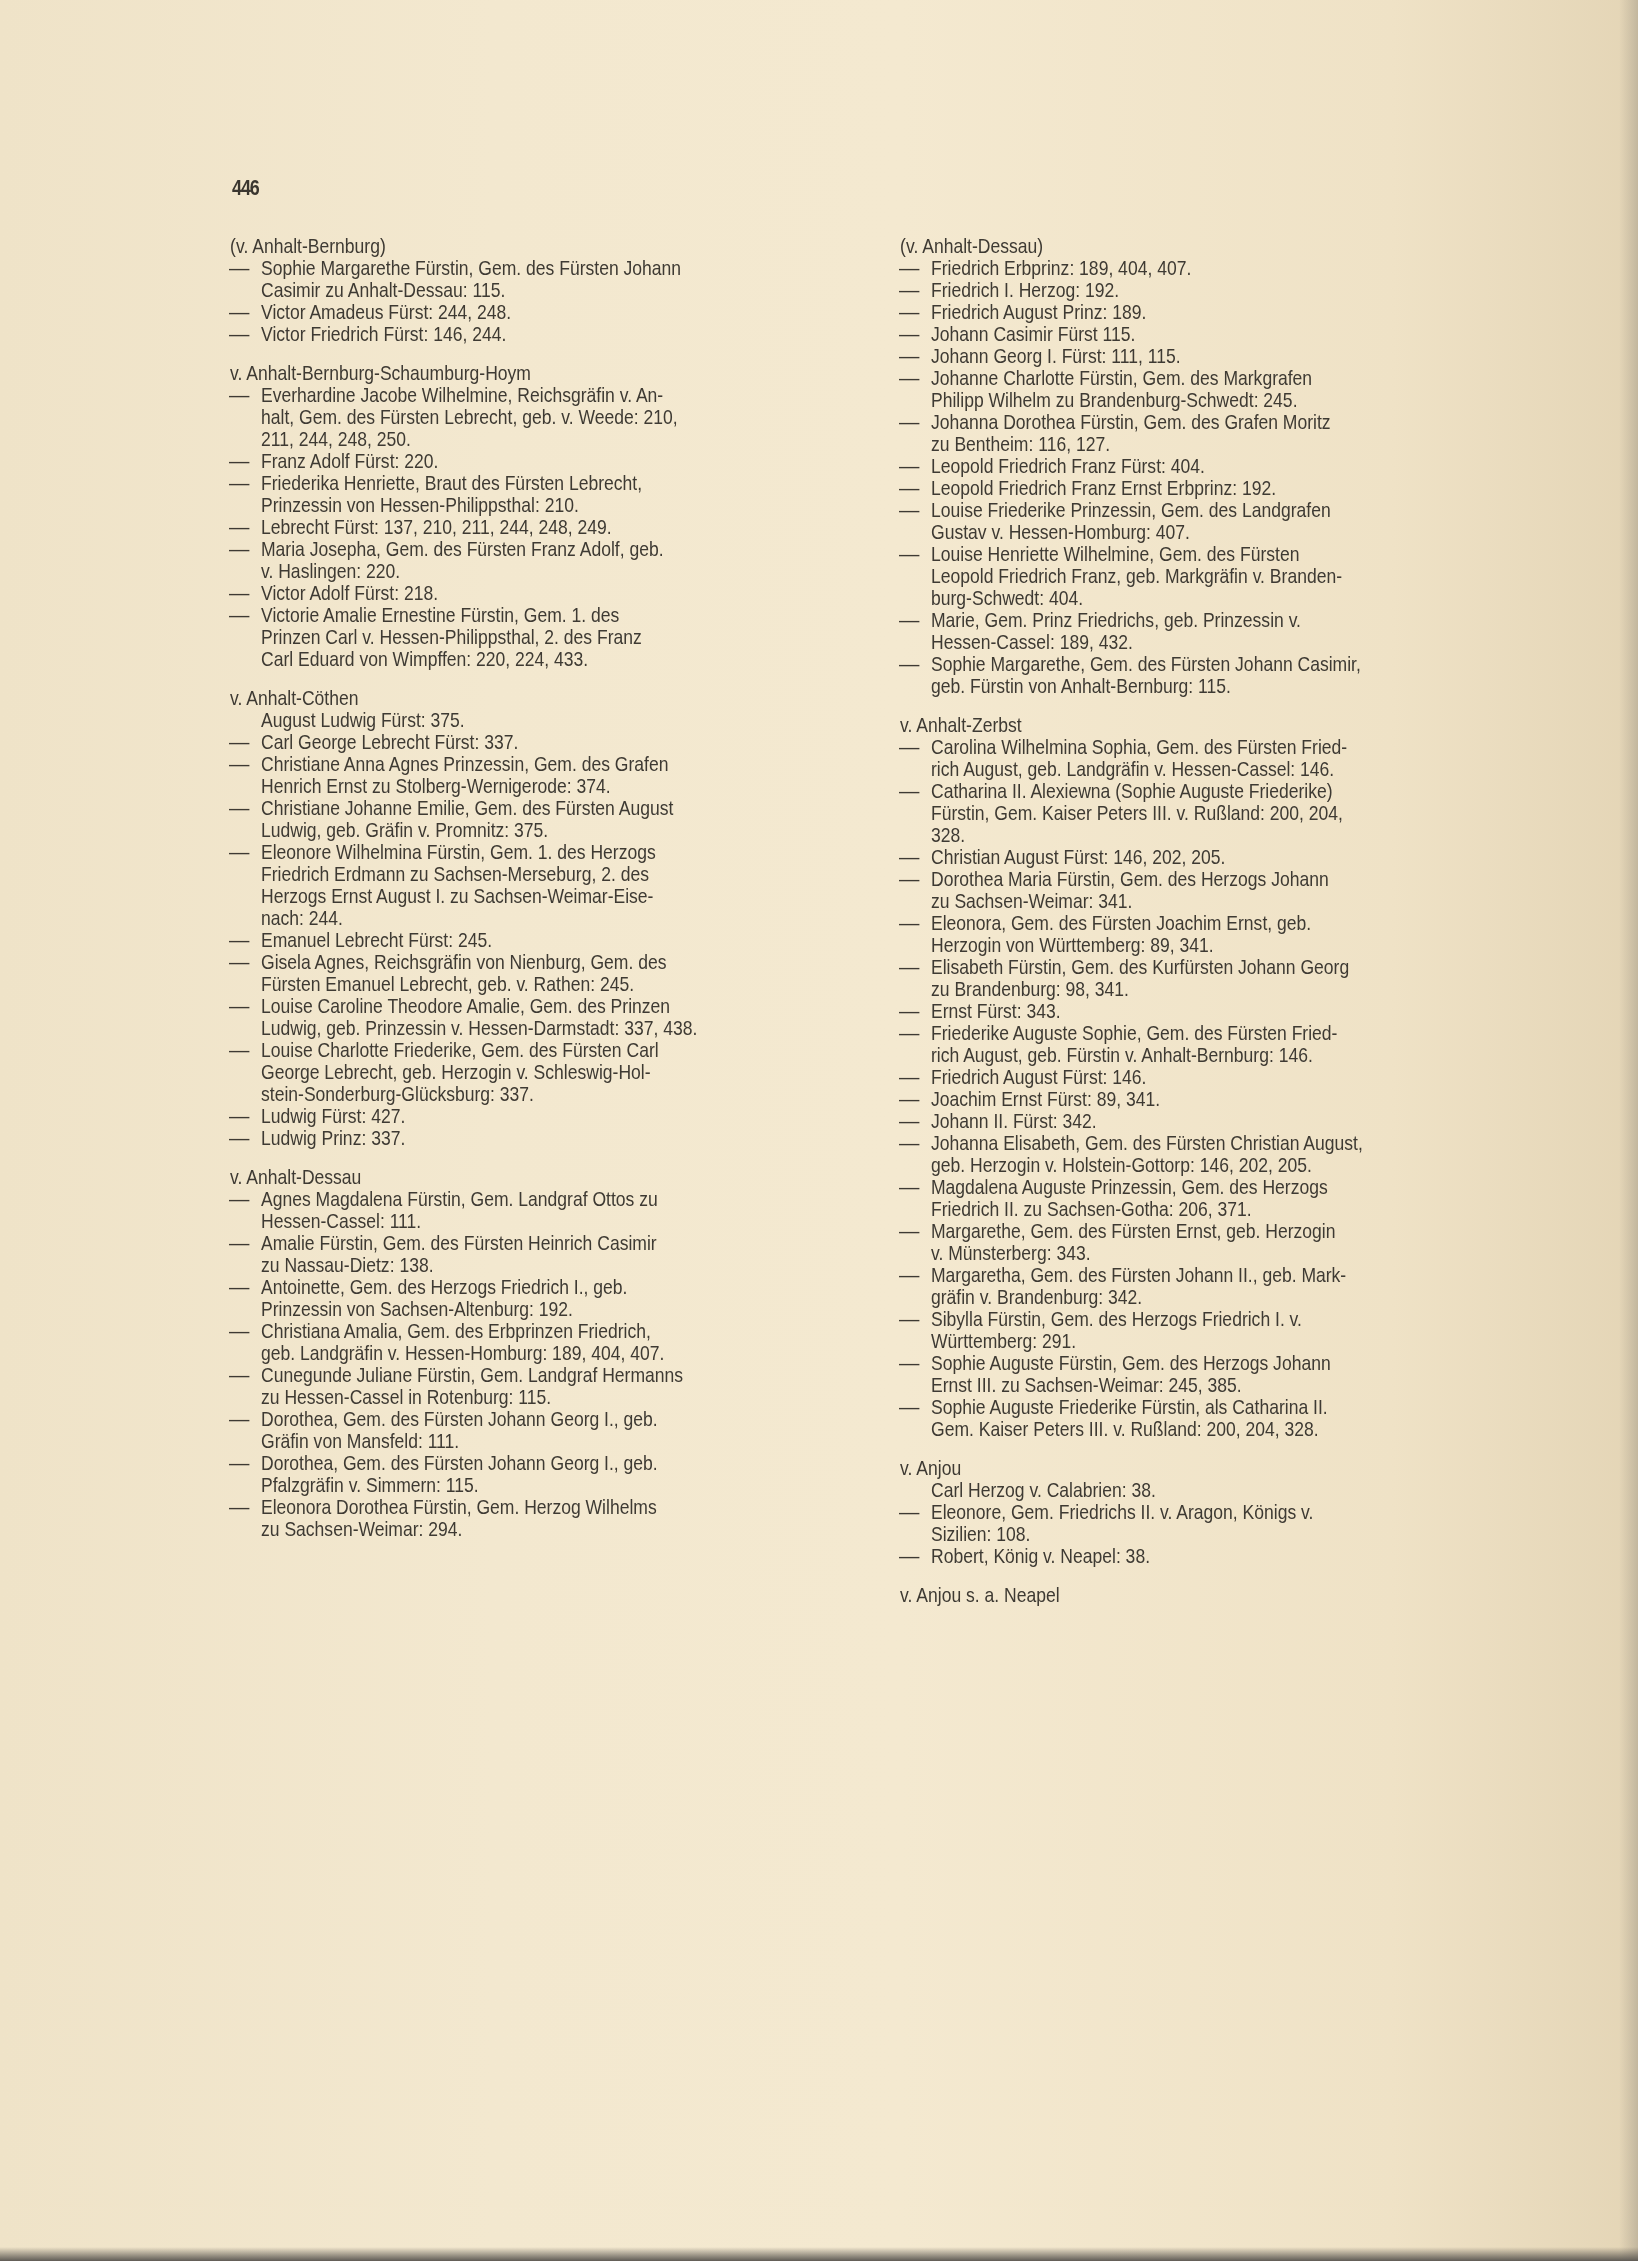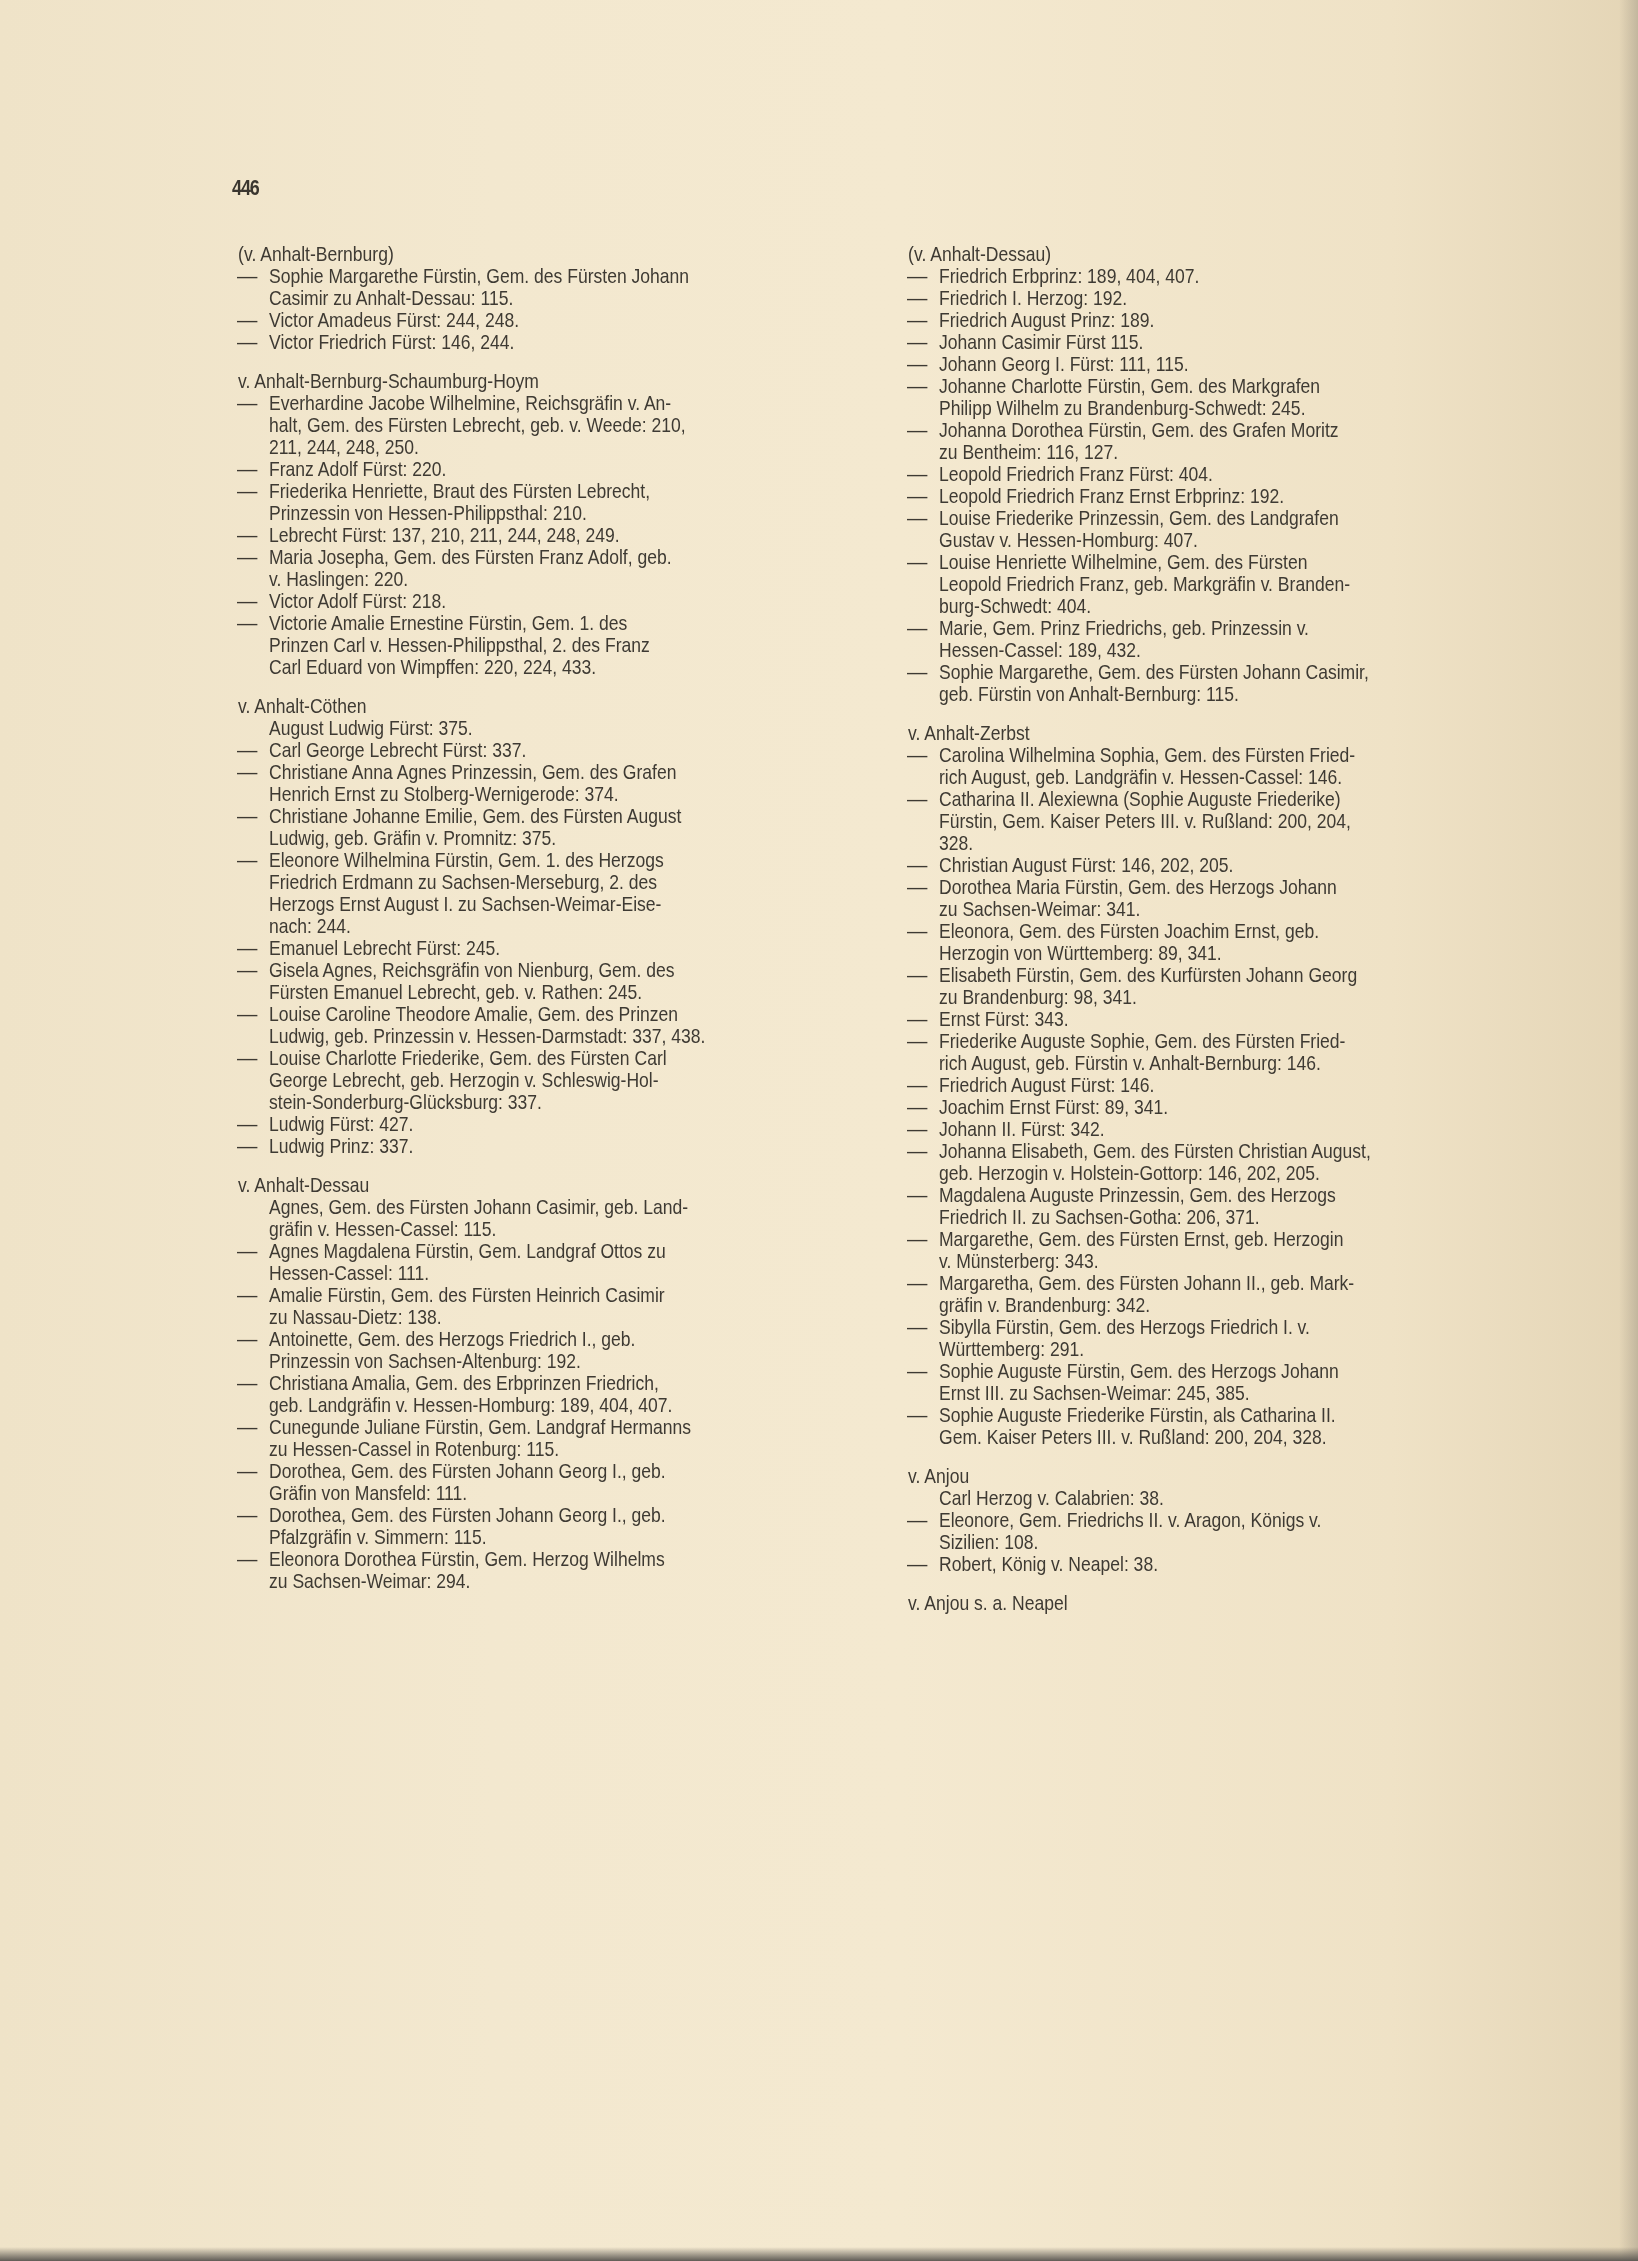--- a/index.html
+++ b/index.html
@@ -38,21 +38,21 @@
       transform-origin: left top;
       color: #3a362f;
     }
     .column {
       position: absolute;
       top: 235px;
     }
     .col-left { left: 229px; width: 638px; }
     .col-right { left: 899px; width: 633px; }
 
-    .section { margin: 8px; }
+    .section { margin: 0; }
     .section + .section { margin-top: 17px; }
 
     .heading, .entry-line {
       font-size: 20.4px;
       line-height: 22px;
       white-space: nowrap;
       transform: scaleX(0.86);
       transform-origin: left top;
       width: 116%;
     }
@@ -223,26 +223,20 @@
       <div class="entry">
         <span class="dash">—</span>
         <div class="body">
           <div class="entry-line">Ludwig Prinz: 337.</div>
         </div>
       </div>
     </div>
     <div class="section">
       <div class="heading">v. Anhalt-Dessau</div>
       <div class="entry">
-        <div class="body">
-          <div class="entry-line">Agnes, Gem. des Fürsten Johann Casimir, geb. Land-</div>
-          <div class="entry-line">gräfin v. Hessen-Cassel: 115.</div>
-        </div>
-      </div>
-      <div class="entry">
         <span class="dash">—</span>
         <div class="body">
           <div class="entry-line">Agnes Magdalena Fürstin, Gem. Landgraf Ottos zu</div>
           <div class="entry-line">Hessen-Cassel: 111.</div>
         </div>
       </div>
       <div class="entry">
         <span class="dash">—</span>
         <div class="body">
           <div class="entry-line">Amalie Fürstin, Gem. des Fürsten Heinrich Casimir</div>

